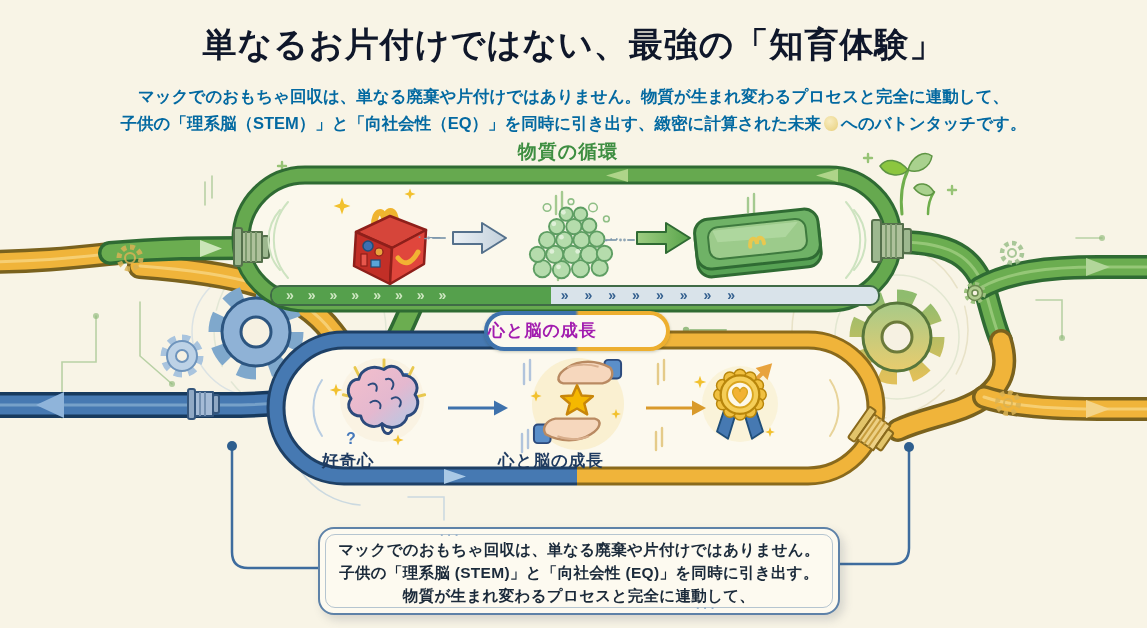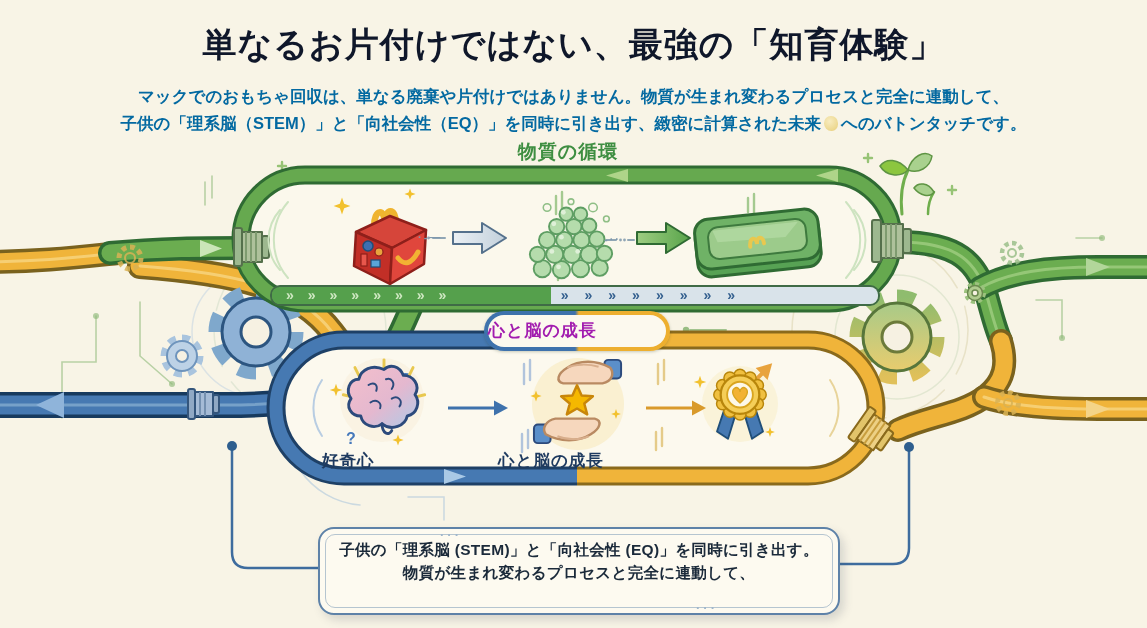--- a/index.html
+++ b/index.html
@@ -530,17 +530,18 @@
       <path d="M45,51 C37,44 35,38 39,35 C42,33 45,36 45,39 C45,36 48,33 51,35 C55,38 53,44 45,51 Z" fill="#F2B233" stroke="#D9A520" stroke-width="1.5"></path>
     </svg>
   </div>
 
   <div class="abs step-label" style="left:322px;width:120px;">好奇心</div>
   <div class="abs step-label" style="left:498px;width:160px;">心と脳の成長</div>
 
   <div id="summary-box" class="abs">
     <span class="box-dots dots-tl">···</span>
     <span class="box-dots dots-br">···</span>
+    <div class="line">マックでのおもちゃ回収は、単なる廃棄や片付けではありません。</div>
     <div class="line">子供の「理系脳 (STEM)」と「向社会性 (EQ)」を同時に引き出す。</div>
     <div class="line">物質が生まれ変わるプロセスと完全に連動して、</div>
   </div>
 
 </div>
 
 </body></html>

